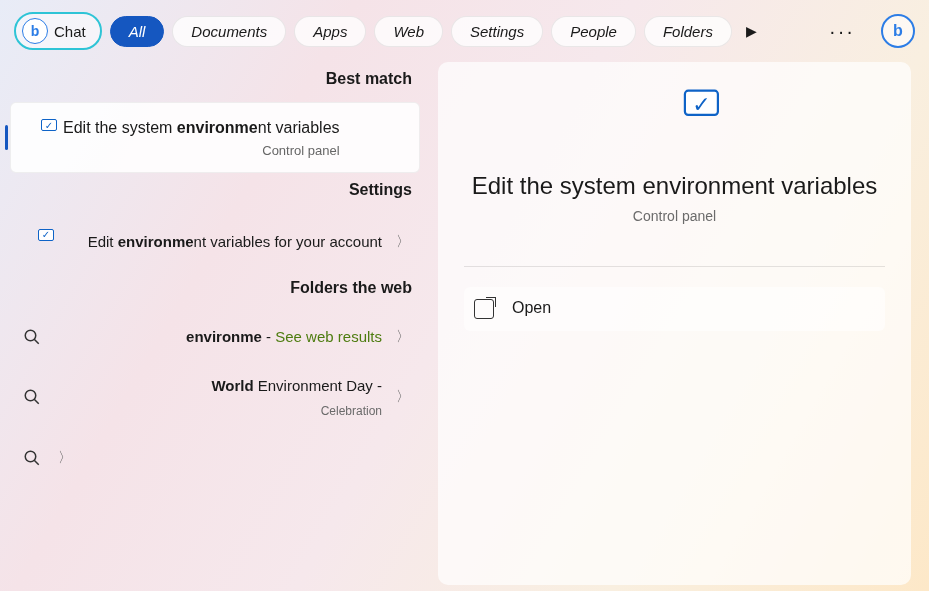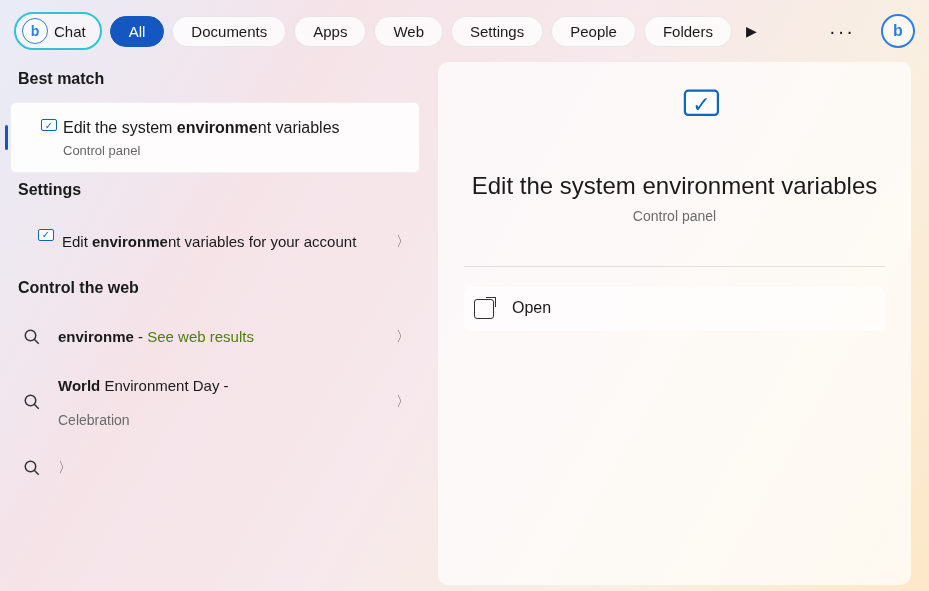--- a/index.html
+++ b/index.html
@@ -35,32 +35,33 @@
   color:#2c7de6; font-weight:700; font-size:14px;
   background:#fff;
 }
 .pill {
   border-radius: 20px;
   padding: 6px 18px;
   font-size: 15px;
   background: rgba(255,255,255,.78);
   border: 1px solid rgba(0,0,0,.08);
   cursor: pointer;
+  font-style: italic;
 }
 .pill.active { background:#1557c0; color:#fff; border-color:#1557c0; }
 .play-icon { margin-left:6px; font-size:14px; cursor:pointer; }
 .spacer { flex:1; }
 .dots { font-size:20px; letter-spacing:2px; cursor:pointer; padding:4px 8px;}
 .bing-outline {
   width:34px;height:34px;border-radius:50%;border:2px solid #2c7de6;
   display:flex;align-items:center;justify-content:center;color:#2c7de6;font-weight:700;
   margin-left:10px;cursor:pointer;background:rgba(255,255,255,.6);
 }
 .main { display:flex; padding:0 10px; gap:18px; height: calc(100% - 68px);}
-.left { flex: 0 0 410px; }
+.left { flex: 0 0 410px; text-align: right; }
 .right {
   flex:1;
   background: rgba(255,255,255,.7);
   border-radius:10px;
   padding: 28px 26px;
   margin-right:8px;
 }
 .sect-title { font-weight:600; font-size:16px; padding:8px 8px 14px; }
 .best-card {
   background: rgba(255,255,255,.88);
@@ -88,21 +89,21 @@
 }
 .mon-icon .stand {
   width:10px;height:4px;background:#8a8a8a;margin:1px auto 0;border-radius:1px;
 }
 .result-title { font-size:16px; line-height:1.35; }
 .result-sub { color:#666; font-size:13px; margin-top:4px;}
 .row {
   display:flex; align-items:center; gap:14px; padding:14px 10px; cursor:pointer;
 }
 .row .txt { flex:1; font-size:15px;}
-.row .sub { color:#6a6a6a; font-size:14px; margin-top:18px;}
+.row .sub { color:#6a6a6a; font-size:12px; margin-top:10px;}
 .chev { color:#666; font-size:14px;}
 .mag {
   width:24px;height:24px;border-radius:50%;
   display:flex;align-items:center;justify-content:center;
   font-size:15px;color:#333;
 }
 .right-hero { display:flex;flex-direction:column;align-items:center;padding:6px 0 22px;}
 .right-hero .big-icon { transform:scale(2.2); margin:20px 0 34px; }
 .right-title { font-size:24px; text-align:center; }
 .right-sub { color:#6b6b6b; font-size:14px; margin-top:8px;}
@@ -161,21 +162,21 @@
     <div class="row">
       <span class="mon-icon">
         <span class="screen"></span><span class="check">✓</span><span class="stand"></span>
       </span>
       <div class="txt">
         <span>Edit </span><b>environme</b><span>nt variables for your account</span>
       </div>
       <span class="chev">〉</span>
     </div>
 
-    <div class="sect-title">Control the web</div>
+    <div class="sect-title">Folders the web</div>
 
     <div class="row">
       <span class="mag">
         <svg width="18" height="18" viewBox="0 0 24 24" fill="none" stroke="#333" stroke-width="2">
             <circle cx="10" cy="10" r="7"></circle>
             <line x1="15" y1="15" x2="21" y2="21"></line>
           </svg>
       </span>
       <div class="txt">
         <b>environme</b><span class="m"> - </span><span class="m" style="color:#4d7c0f">See web results</span>

